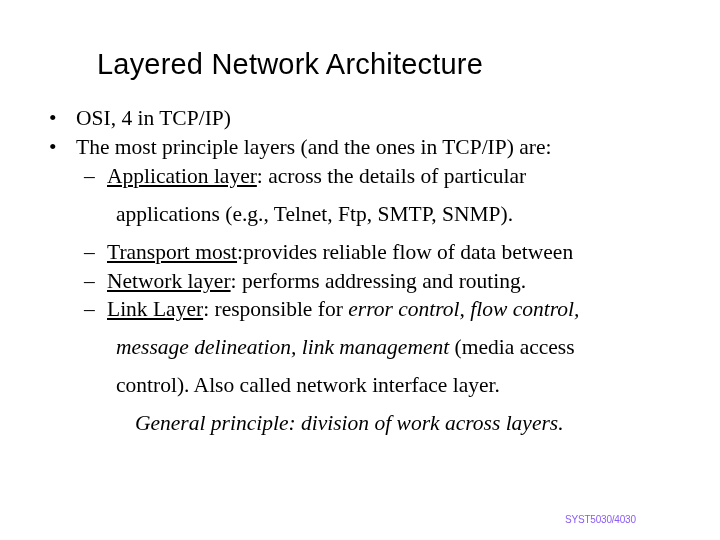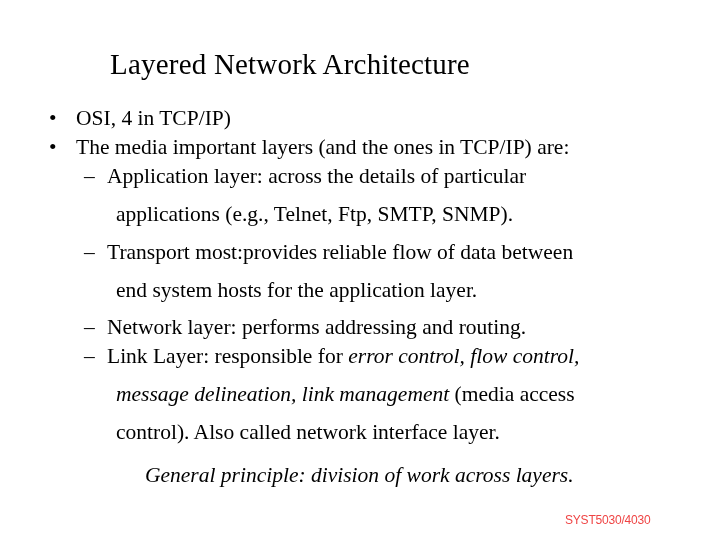--- a/index.html
+++ b/index.html
@@ -17,21 +17,21 @@
     color: #000000;
   }
 
   
   #slide-title {
     position: absolute;
     left: 0;
     top: 47px;
     width: 580px;
     text-align: center;
-    font-family: Liberation Serif, serif;
+    font-family: Liberation Sans, sans-serif;
     font-size: 29px;
     line-height: 34px;
     font-weight: normal;
     letter-spacing: 0.2px;
     color: #000000;
   }
 
   
   #body-block {
     position: absolute;
@@ -66,70 +66,69 @@
     top: 0;
     font-size: 21.5px;
     line-height: 28.9px;
   }
 
   .cont1 { padding-left: 40px; margin: 0; }
   .cont2 { padding-left: 71px; margin: 9px; font-family: Liberation Serif, serif; }
 
   .closing {
     padding-left: 95px;
-    margin: 14px;
+    margin: 4px;
     font-style: italic;
   }
 
-  .u  { }
+  .u  { text-decoration: underline; }
   .it { font-style: italic; text-align: center; }
 
   
   #footer {
     position: absolute;
     left: 565px;
     top: 512px;
     font-family: "Liberation Sans", "DejaVu Sans", sans-serif;
-    font-size: 12px;
+    font-size: 10px;
     line-height: 16px;
     letter-spacing: -0.2px;
-    color: #ef4444;
+    color: #8b5cf6;
     white-space: nowrap;
   }
 </style>
 </head>
 <body>
 
 <div id="slide">
 
   <div id="slide-title">Layered Network Architecture</div>
 
   <div id="body-block">
 
     <div class="lvl1">
       <span class="mark">•</span>
     </div>
     <div class="cont1">OSI, 4 in TCP/IP)</div>
 
     <div class="lvl1">
       <span class="mark">•</span>
-      <span>The media important layers (and the ones in TCP/IP) are:</span>
+      <span>The most principle layers (and the ones in TCP/IP) are:</span>
     </div>
 
     <div class="lvl2">
       <span class="mark">–</span>
       <span class="u">Application layer</span><span>: across the details of particular</span>
     </div>
     <div class="cont2">applications (e.g., Telnet, Ftp, SMTP, SNMP).</div>
 
     <div class="lvl2">
       <span class="mark">–</span>
       <span class="u">Transport most</span><span>:provides reliable flow of data between</span>
     </div>
-    <div class="cont2">end system hosts for the application layer.</div>
 
     <div class="lvl2">
       <span class="mark">–</span>
       <span class="u">Network layer</span><span>: performs addressing and routing.</span>
     </div>
 
     <div class="lvl2">
       <span class="mark">–</span><span class="u">Link Layer</span><span>: responsible for  </span><span class="it">error control, flow control,</span>
     </div>
     <div class="cont2"><span class="it">message delineation, link management</span><span> (media access</span></div>

